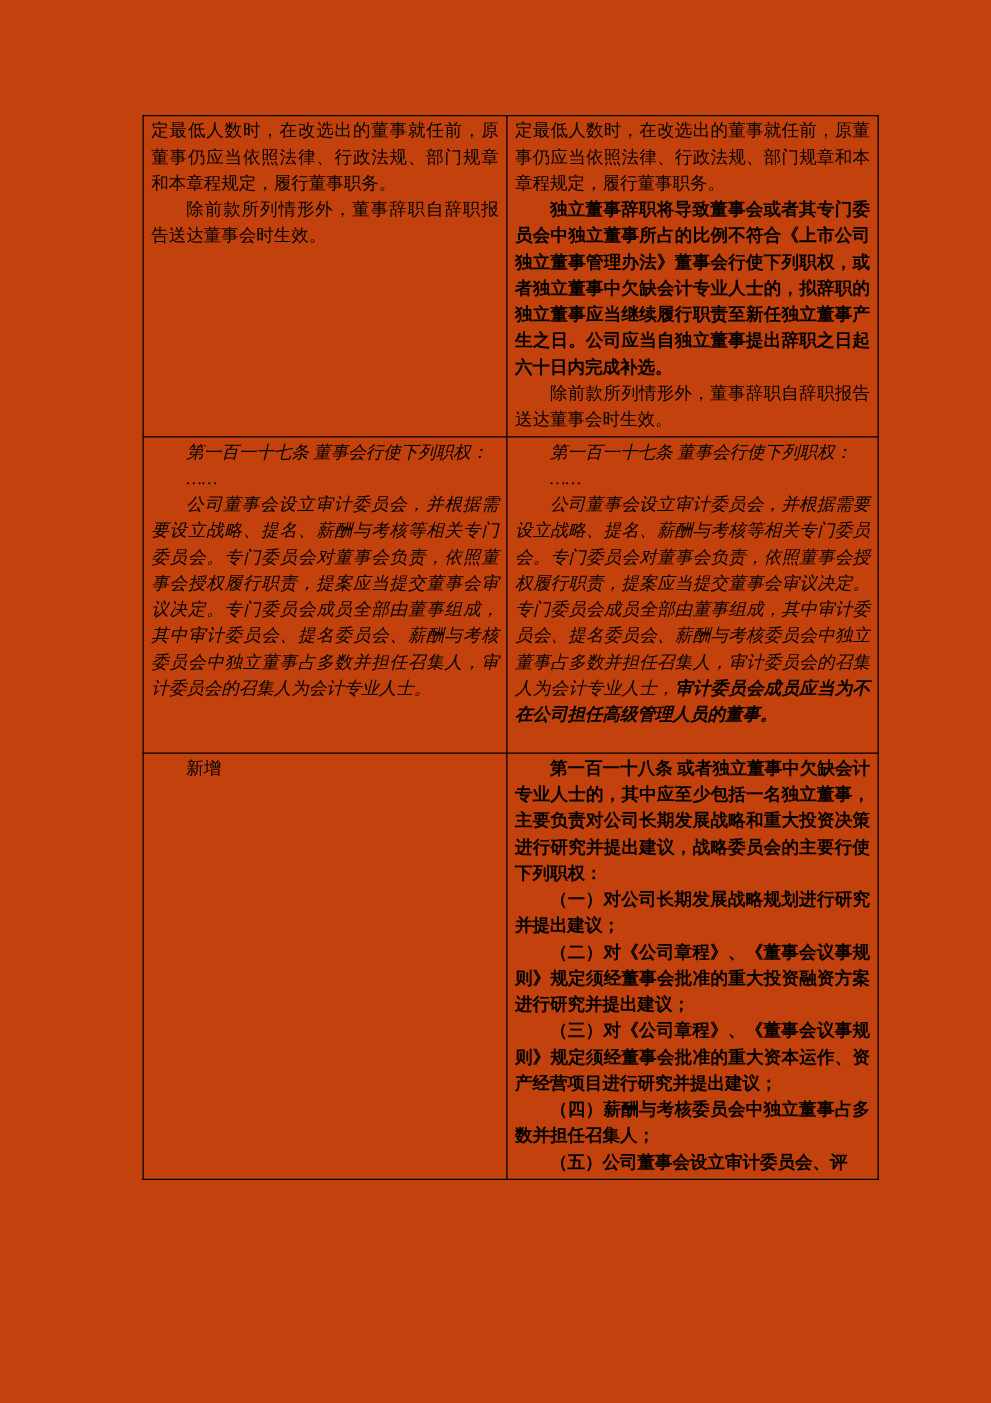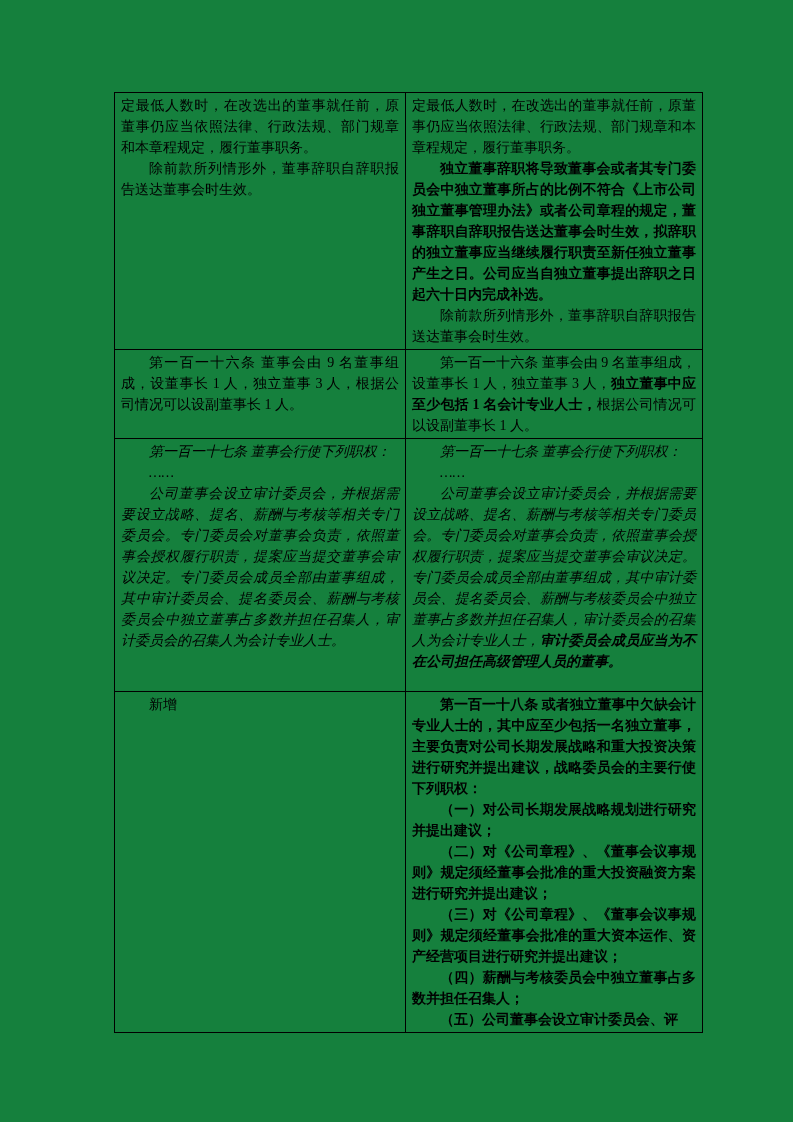--- a/index.html
+++ b/index.html
@@ -1,21 +1,21 @@
 <!DOCTYPE html>
 <html><head>
 <meta charset="utf-8">
 <style>
   html, body { margin: 0; padding: 0; }
   body { background: #ffffff; }
   .page {
     position: relative;
     width: 793px;
     height: 1122px;
-    background: #15803d;
+    background: #c2410c;
     color: #000000;
     font-family: "Liberation Serif", "DejaVu Serif", serif;
     overflow: hidden;
   }
   .doc-table {
     position: absolute;
     left: 114px;
     top: 92px;
     width: 568px;
     border-collapse: collapse;
@@ -46,33 +46,25 @@
   <table class="doc-table">
     <tbody>
 
       <tr class="row-1">
         <td class="col-left">
           <p class="para noindent"><span>定最低人数时，在改选出的董事就任前，原董事仍应当依照法律、行政法规、部门规章和本章程规定，履行董事职务。</span></p>
           <p class="para"><span>除前款所列情形外，董事辞职自辞职报告送达董事会时生效。</span></p>
         </td>
         <td class="col-right">
           <p class="para noindent"><span>定最低人数时，在改选出的董事就任前，原董事仍应当依照法律、行政法规、部门规章和本章程规定，履行董事职务。</span></p>
-          <p class="para"><span class="b">独立董事辞职将导致董事会或者其专门委员会中独立董事所占的比例不符合《上市公司独立董事管理办法》或者公司章程的规定，董事辞职自辞职报告送达董事会时生效，拟辞职的独立董事应当继续履行职责至新任独立董事产生之日。公司应当自独立董事提出辞职之日起六十日内完成补选。</span></p>
+          <p class="para"><span class="b">独立董事辞职将导致董事会或者其专门委员会中独立董事所占的比例不符合《上市公司独立董事管理办法》董事会行使下列职权，或者独立董事中欠缺会计专业人士的，拟辞职的独立董事应当继续履行职责至新任独立董事产生之日。公司应当自独立董事提出辞职之日起六十日内完成补选。</span></p>
           <p class="para"><span>除前款所列情形外，董事辞职自辞职报告送达董事会时生效。</span></p>
         </td>
       </tr>
 
-      <tr class="row-2">
-        <td class="col-left">
-          <p class="para"><span>第一百一十六条 董事会由 9 名董事组成，设董事长 1 人，独立董事 3 人，根据公司情况可以设副董事长 1 人。</span></p>
-        </td>
-        <td class="col-right">
-          <p class="para"><span>第一百一十六条 董事会由 9 名董事组成，设董事长 1 人，独立董事 3 人，</span><span class="b">独立董事中应至少包括 1 名会计专业人士，</span><span>根据公司情况可以设副董事长 1 人。</span></p>
-        </td>
-      </tr>
 
       <tr class="row-3">
         <td class="col-left">
           <p class="para"><span>第一百一十七条 董事会行使下列职权：</span></p>
           <p class="para"><span>……</span></p>
           <p class="para"><span>公司董事会设立审计委员会，并根据需要设立战略、提名、薪酬与考核等相关专门委员会。专门委员会对董事会负责，依照董事会授权履行职责，提案应当提交董事会审议决定。专门委员会成员全部由董事组成，其中审计委员会、提名委员会、薪酬与考核委员会中独立董事占多数并担任召集人，审计委员会的召集人为会计专业人士。</span></p>
         </td>
         <td class="col-right">
           <p class="para"><span>第一百一十七条 董事会行使下列职权：</span></p>
           <p class="para"><span>……</span></p>

